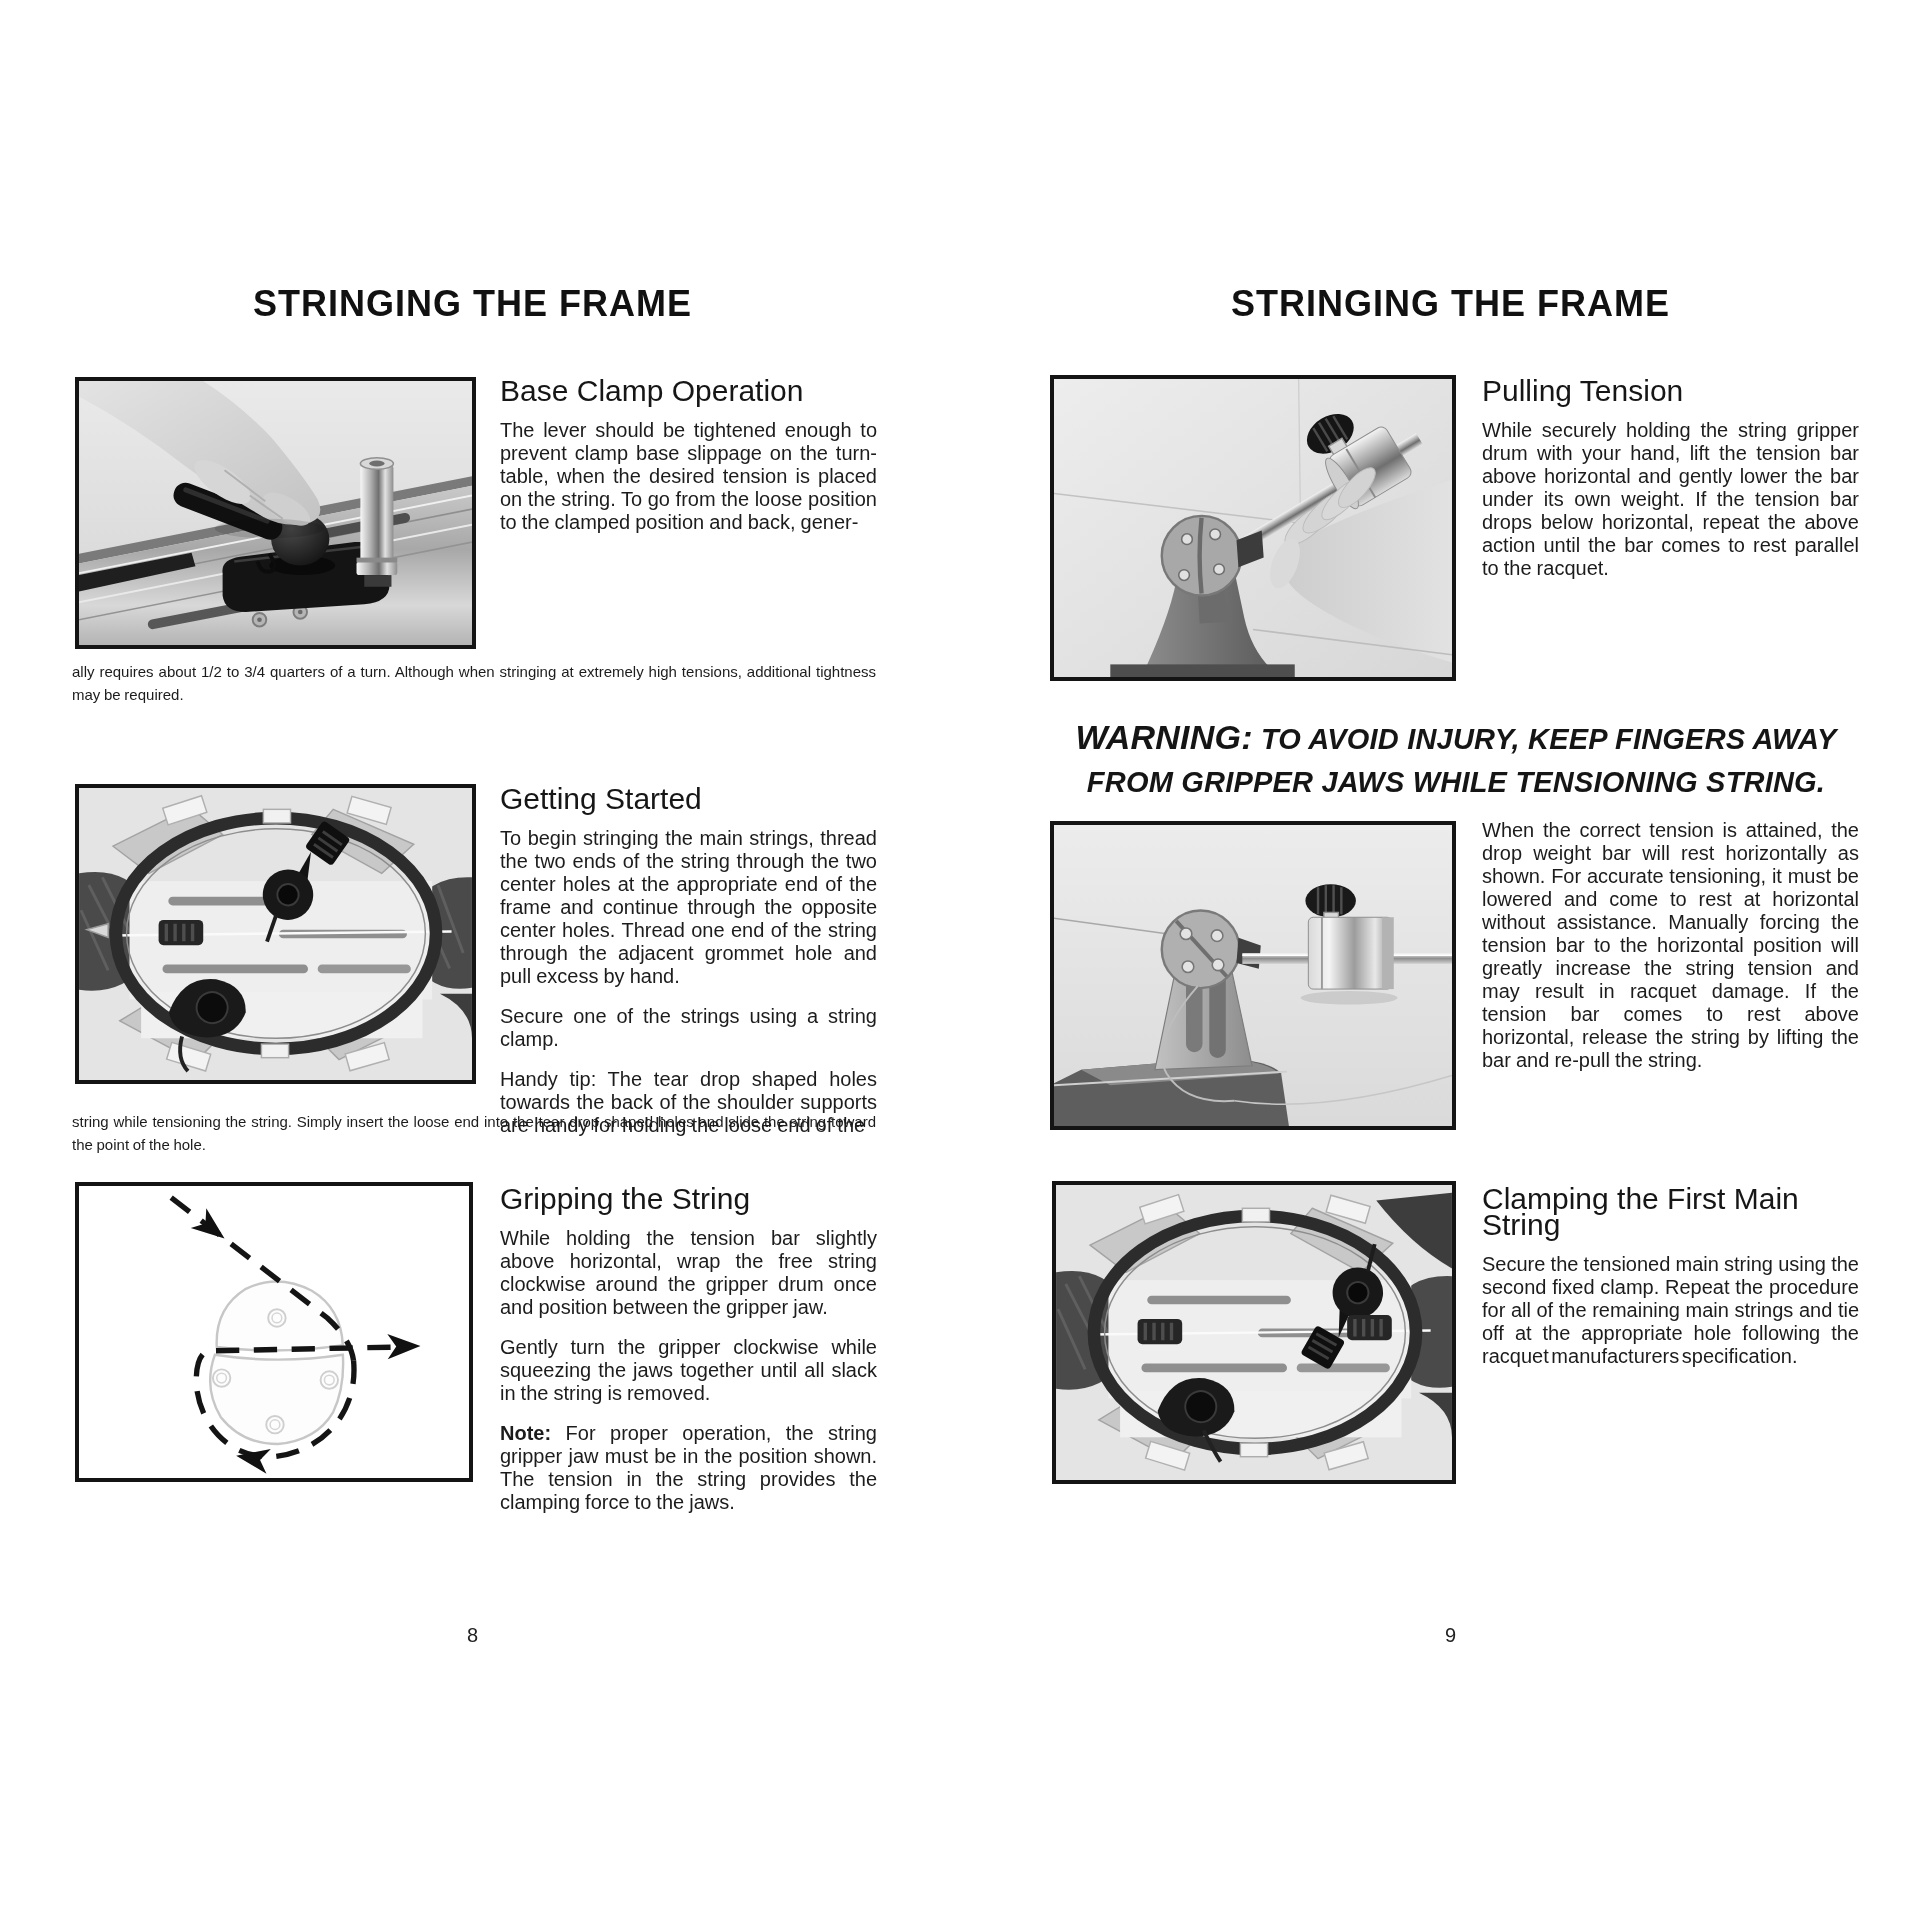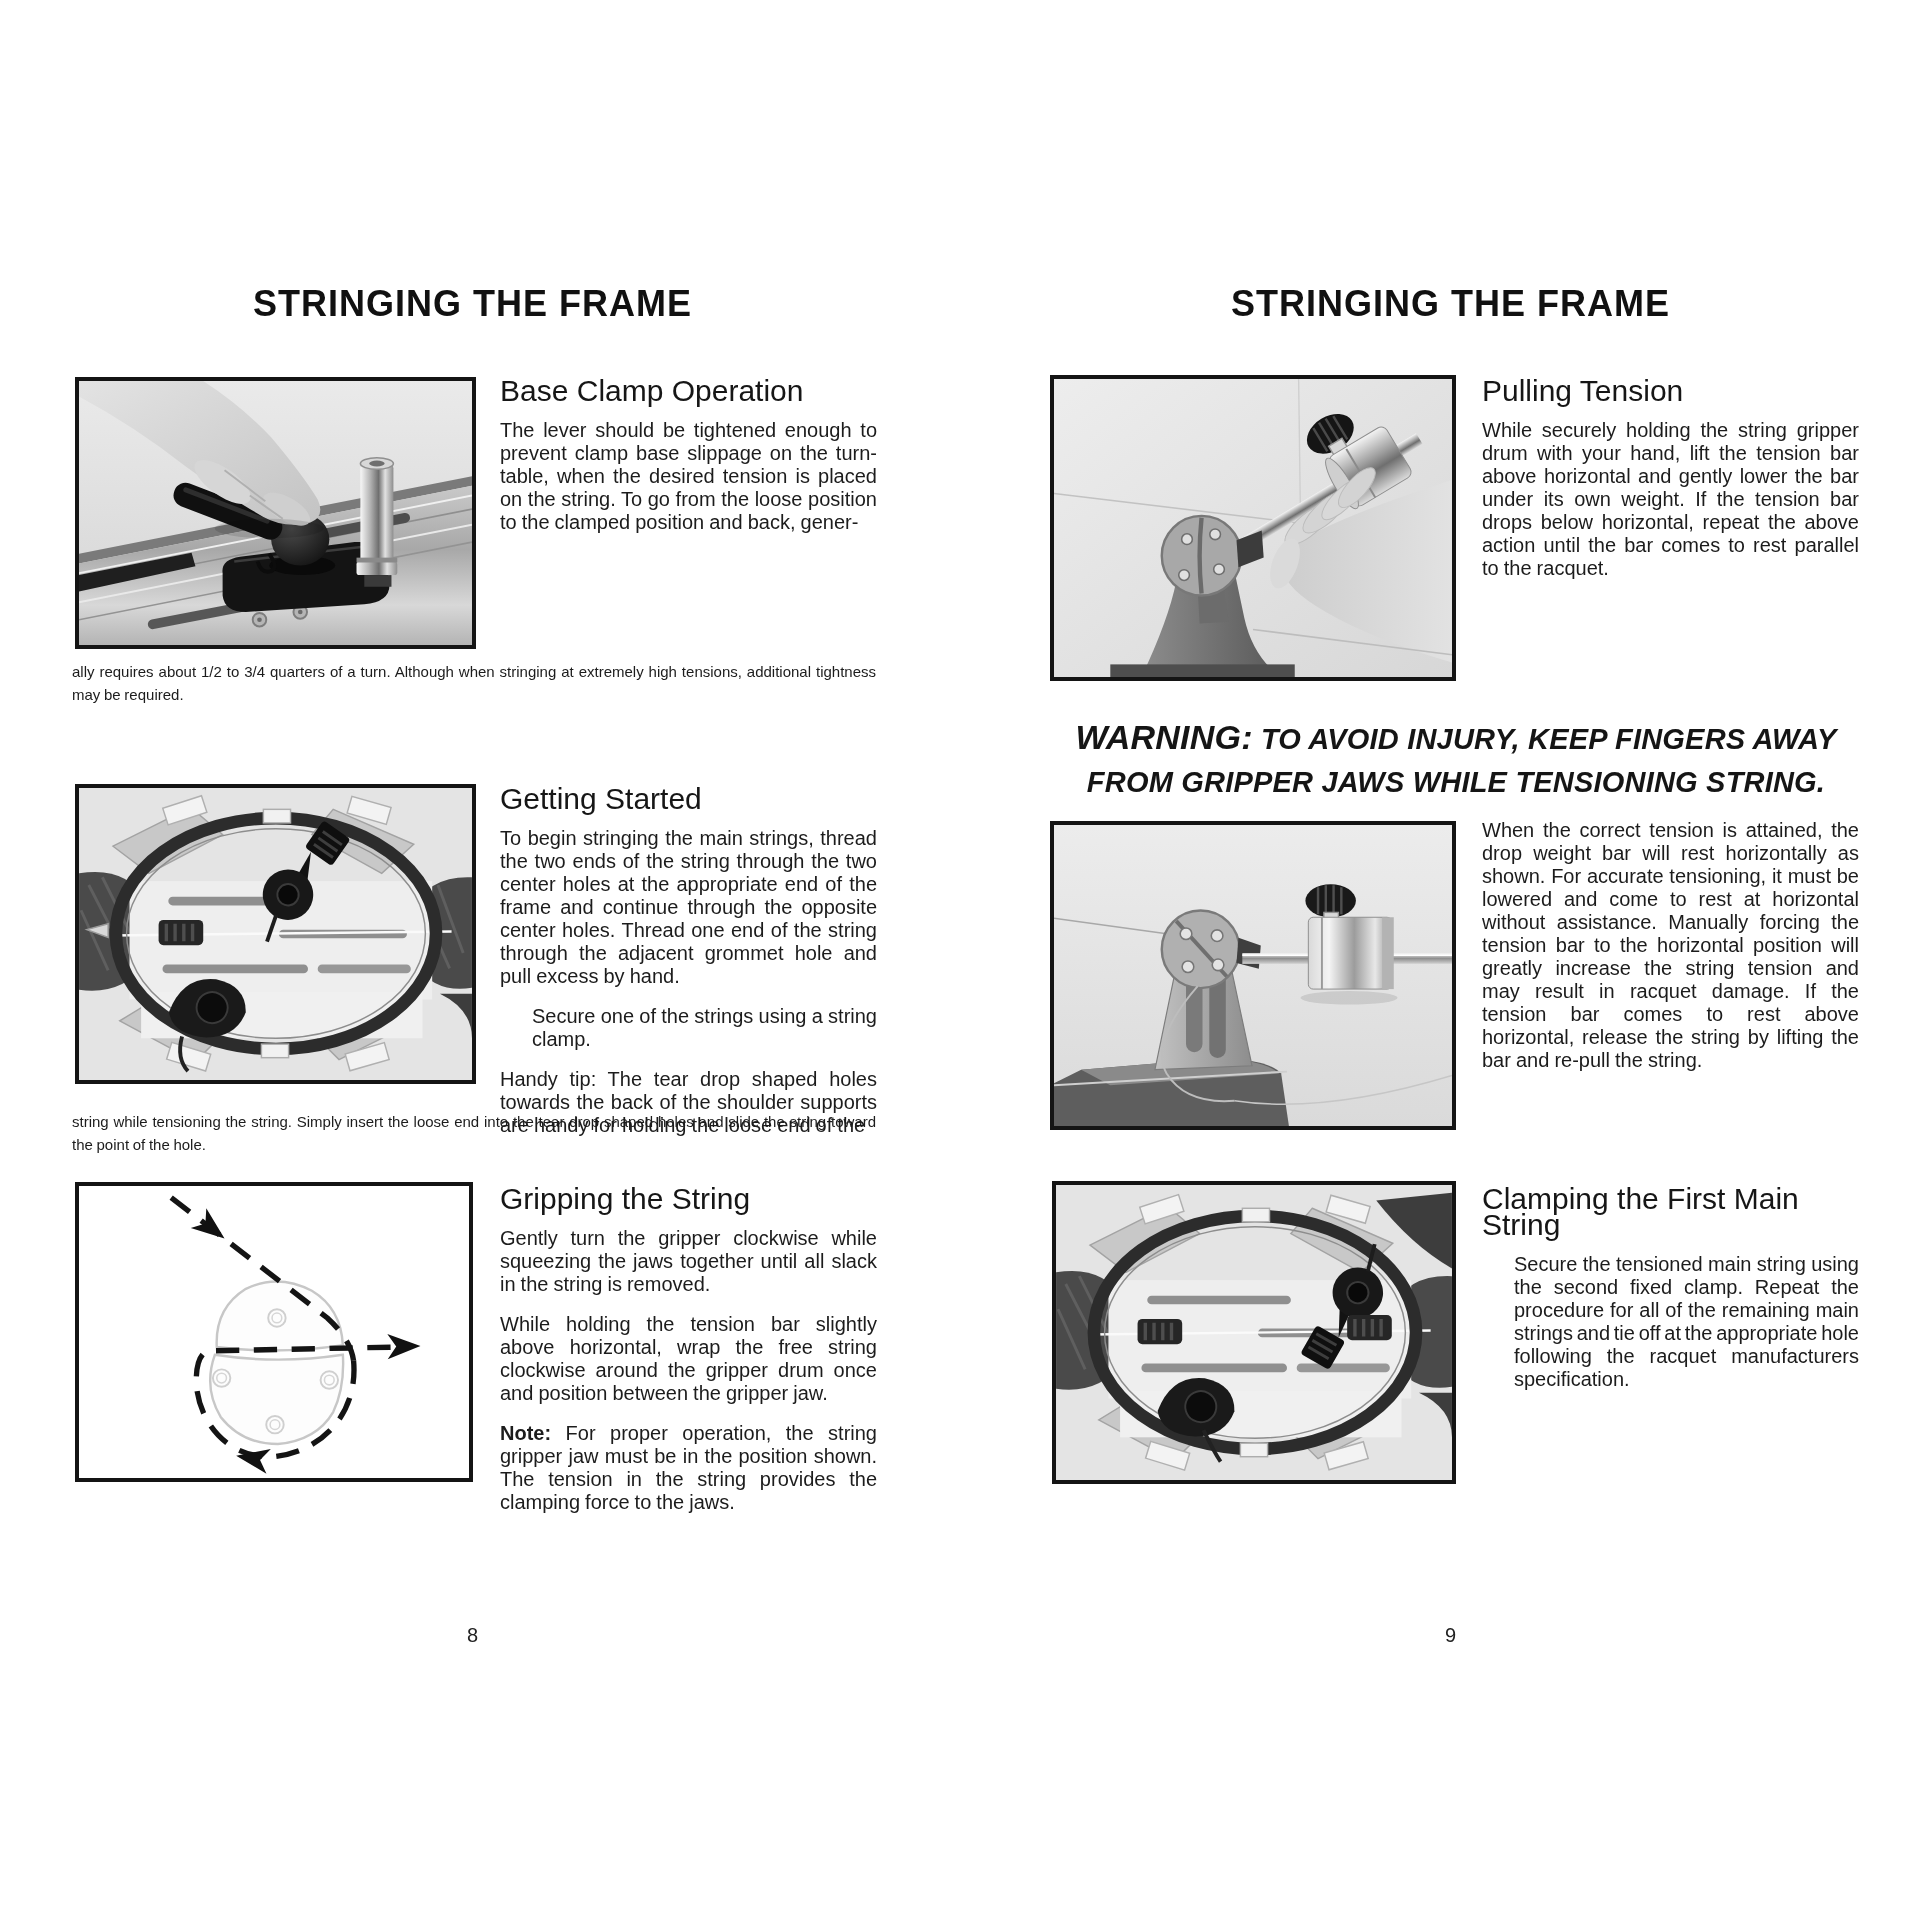--- a/index.html
+++ b/index.html
@@ -7,21 +7,21 @@
     font-family:"Liberation Sans", sans-serif; color:#1e1e1e; position:relative; }
   .page-title { position:absolute; font-weight:bold; font-size:36px; letter-spacing:1px;
     text-align:center; color:#111; }
   .figure { position:absolute; border:4.8px solid #141414; background:#e2e2e2; overflow:hidden; }
   .figure svg { display:block; width:100%; height:100%; }
   .diagram { background:#ffffff; }
   .col { position:absolute; }
   .col h3 { font-size:30px; font-weight:normal; line-height:26px; margin-bottom:14.5px; color:#161616; }
   .col p { font-size:20px; line-height:23px; text-align:justify; margin-bottom:17.4px;
     word-spacing:-0.5px; color:#1c1c1c; }
-  .col p.tight { word-spacing:-2.9px;margin-left:32px; }
+  .col p.tight { word-spacing:-2.9px; }
   .cont { position:absolute; font-size:15px; line-height:23px; text-align:justify;
     word-spacing:-0.5px; color:#1c1c1c; }
   .note-label { font-weight:bold; }
   .warn { position:absolute; font-weight:bold; font-style:italic; text-align:center;
     font-size:29px; line-height:43px; color:#151515; letter-spacing:0.2px; }
   .warn .wlabel { font-size:34px; }
   .pagenum { position:absolute; font-size:20px; text-align:center; color:#222; }
 </style>
 </head>
 <body>
@@ -174,22 +174,22 @@
     <path d="M 95 12 L 256 136 Q 280 158 283 180" fill="none" stroke="#141414" stroke-width="5.5" stroke-dasharray="24 15"></path>
     <path d="M 283 180 C 288 233 252 274 200 279 C 152 281 124 243 121 205 C 120 185 125 172 133 170 L 330 166" fill="none" stroke="#141414" stroke-width="5.5" stroke-dasharray="24 15"></path>
     <polygon points="0,0 -34,13 -25,0 -34,-13" fill="#111" transform="translate(150,54) rotate(38)"></polygon>
     <polygon points="0,0 -34,13 -25,0 -34,-13" fill="#111" transform="translate(352,165) rotate(-1)"></polygon>
     <polygon points="0,0 -34,13 -25,0 -34,-13" fill="#111" transform="translate(162,278) rotate(190)"></polygon>
   </svg>
 </div>
 
 <div class="col" style="left:500px;top:1186px;width:377px">
   <h3>Gripping the String</h3>
+  <p>While holding the tension bar slightly above horizontal, wrap the free string clockwise around the gripper drum once and position between the gripper jaw.</p>
   <p>Gently turn the gripper clockwise while squeezing the jaws together until all slack in the string is removed.</p>
-  <p>While holding the tension bar slightly above horizontal, wrap the free string clockwise around the gripper drum once and position between the gripper jaw.</p>
   <p><span class="note-label">Note:</span><span> For proper operation, the string gripper jaw must be in the position shown. The tension in the string provides the clamping force to the jaws.</span></p>
 </div>
 
 <div class="pagenum" style="left:72px;top:1624px;width:801px">8</div>
 
 <div class="page-title" style="left:1050px;top:283px;width:801px">STRINGING THE FRAME</div>
 
 <div class="figure" style="left:1050px;top:375px;width:406px;height:306px">
   <svg viewBox="0 0 410 307">
     <defs>

